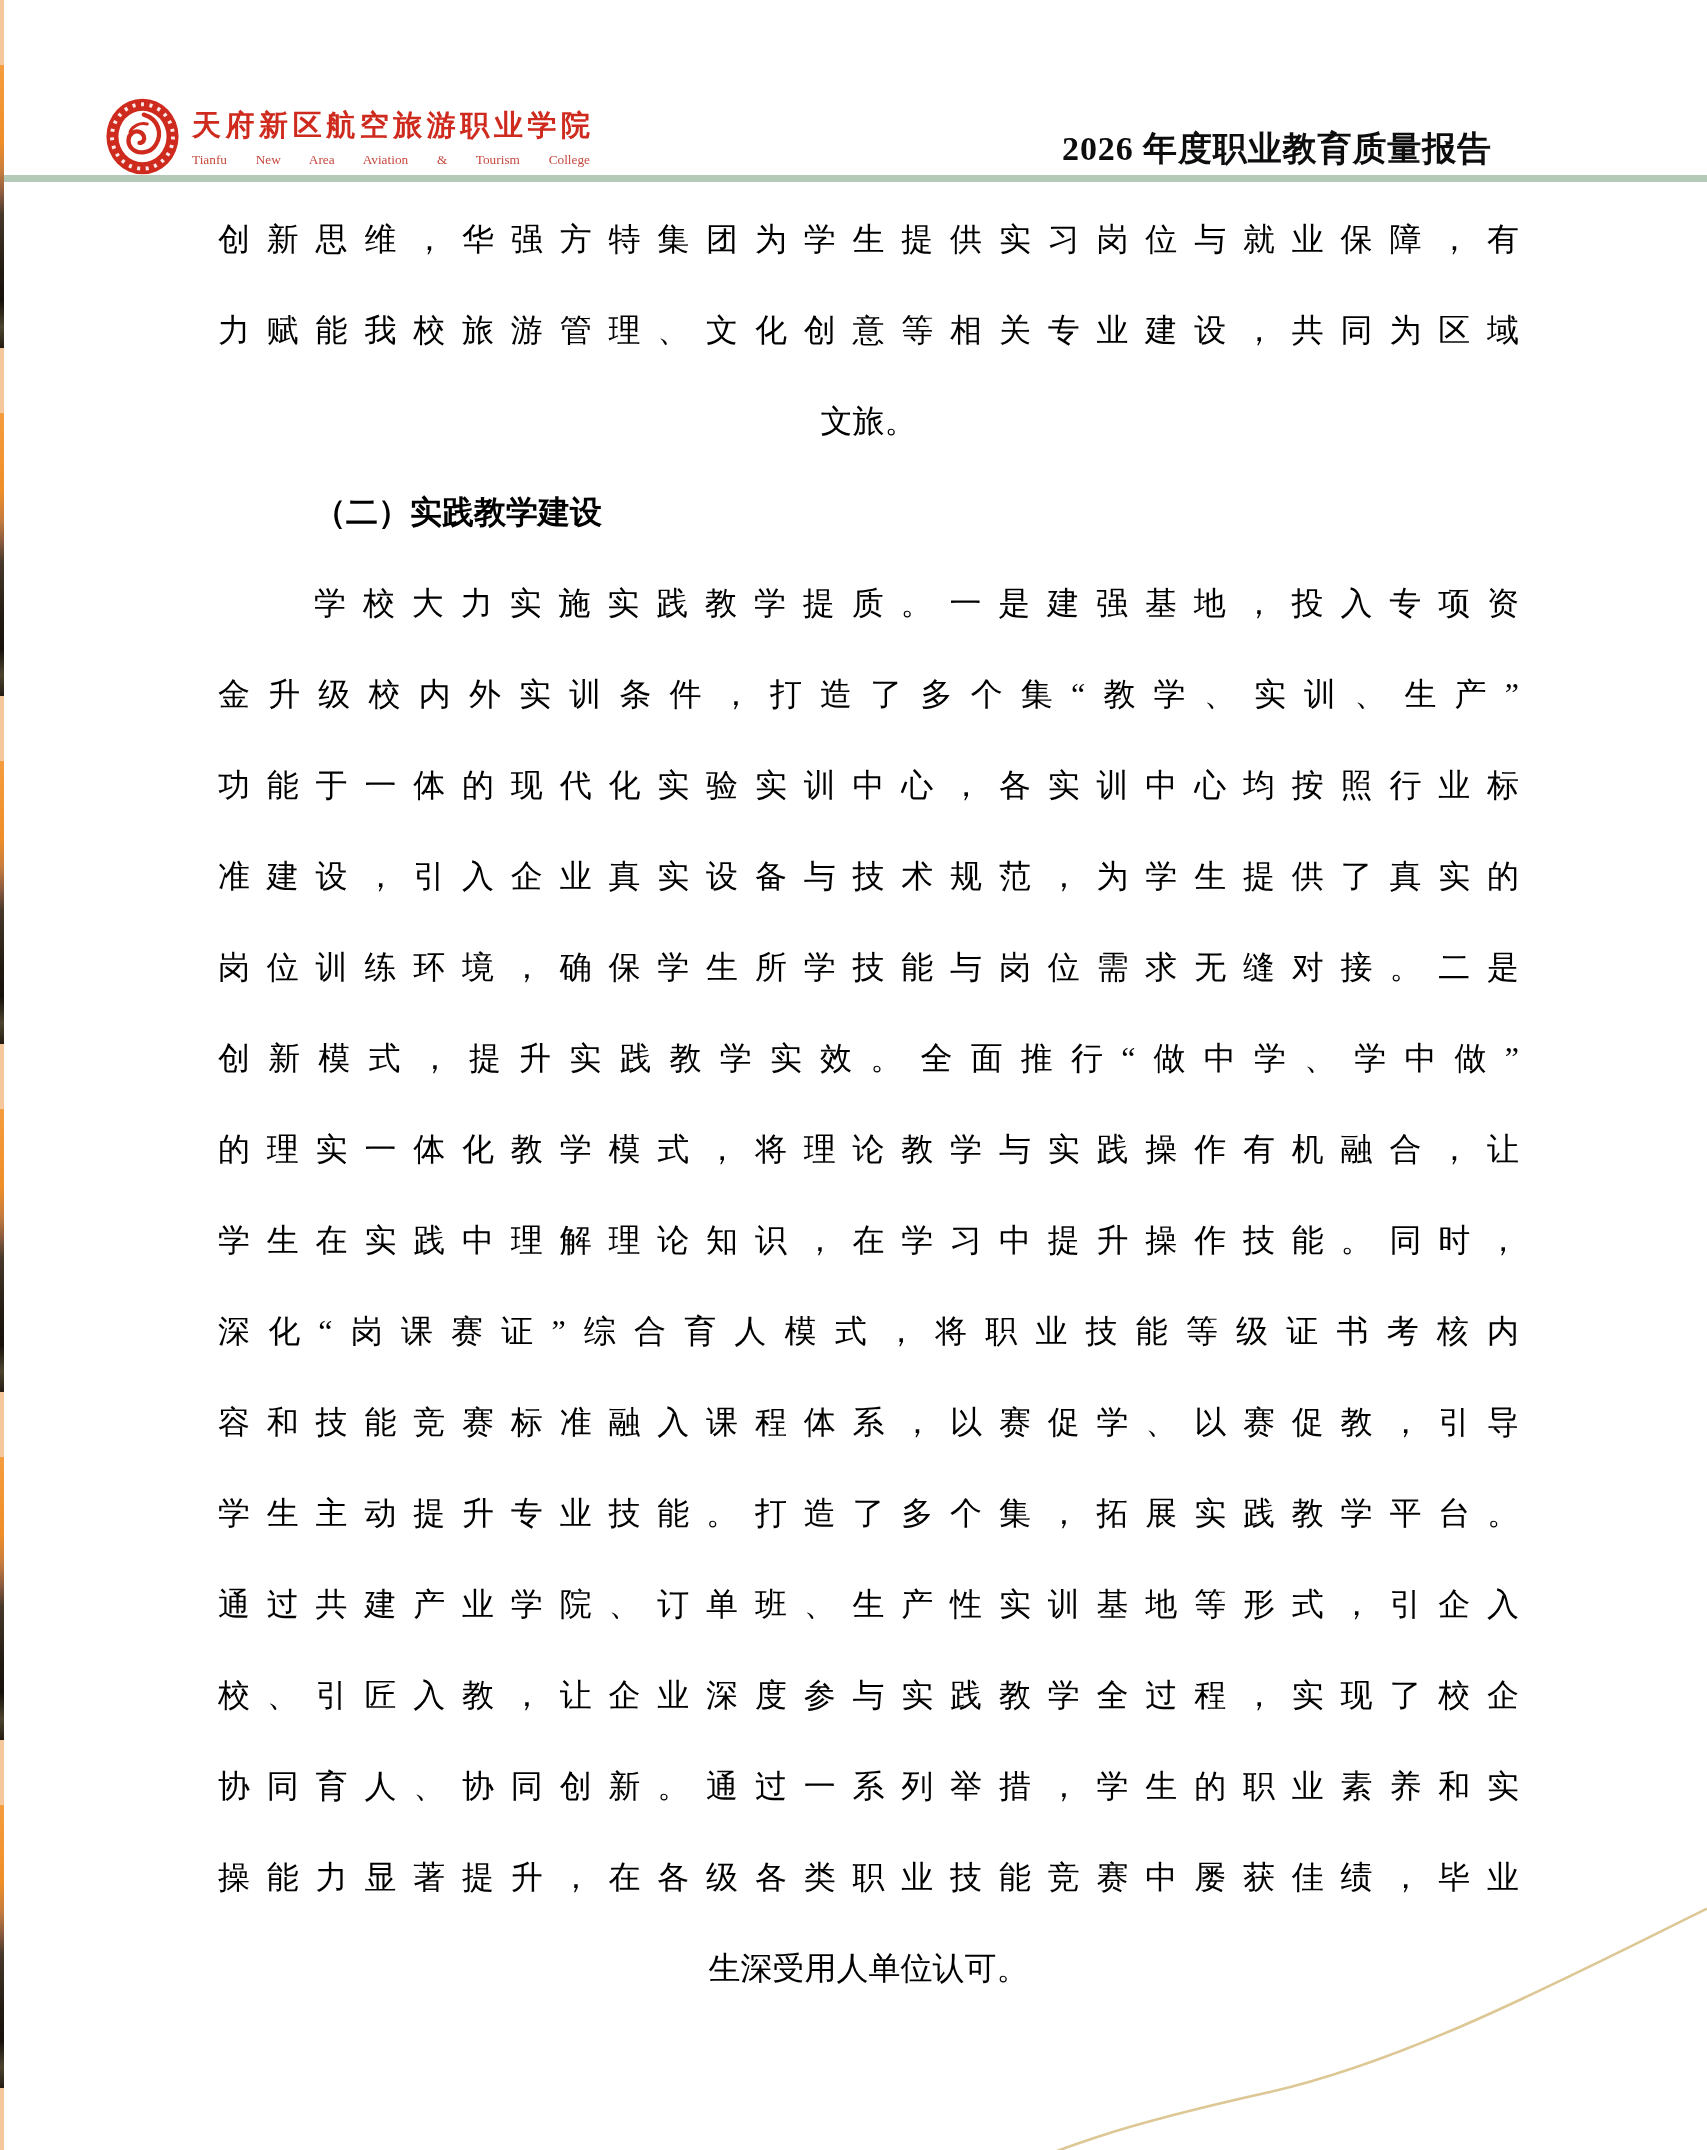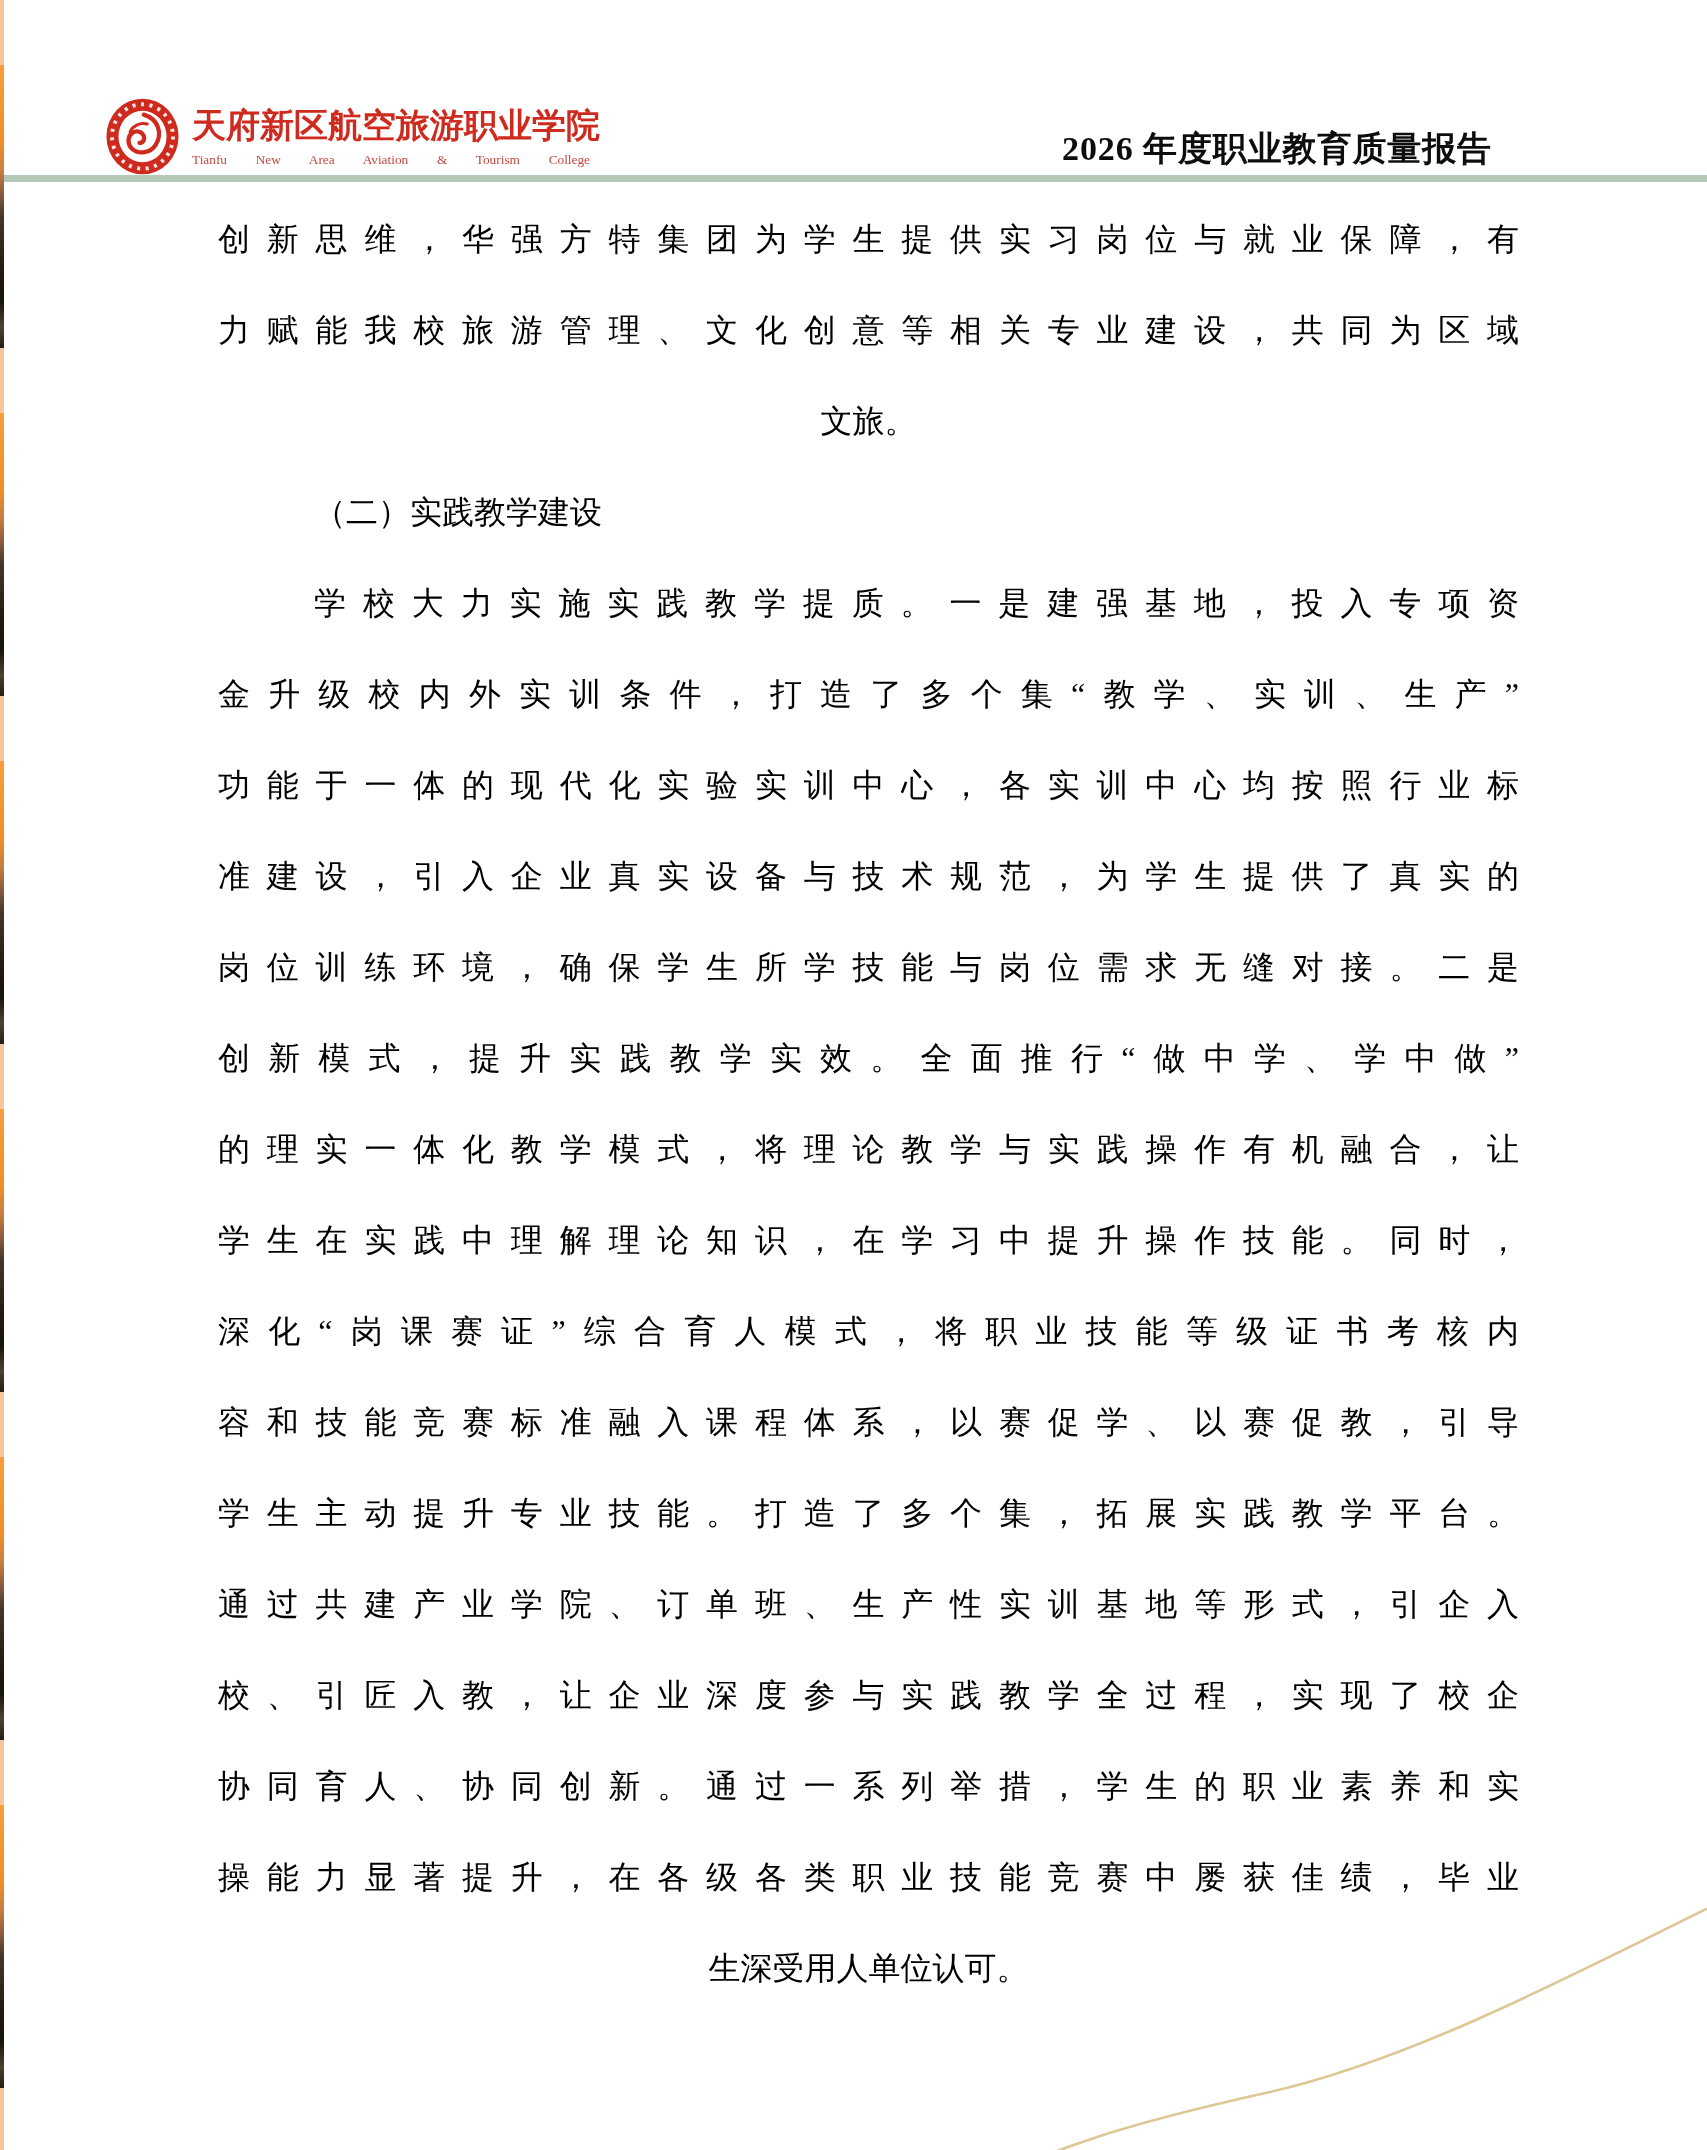--- a/index.html
+++ b/index.html
@@ -21,21 +21,21 @@
       #46382a 215px,#241c13 267px,
       #17110c 301px,#4c442f 327px,
       #241c13 348px);
   }
   
   .decor-svg{position:absolute;left:0;top:0;width:1707px;height:2414px;}
   
   .emblem{position:absolute;left:106px;top:98px;width:73px;height:77px;}
   .logo-text{position:absolute;left:192px;top:107px;width:398px;}
   .logo-cn{
-    font-size:34px;font-weight:700;color:#cf2a1e;
+    font-size:29px;font-weight:700;color:#cf2a1e;
     font-family:"Liberation Serif",serif;
     text-align:justify;text-align-last:justify;
     width:398px;line-height:37px;white-space:nowrap;
   }
   .logo-en{
     margin-top:8px;font-size:13.3px;color:#c6493f;
     width:398px;text-align:justify;text-align-last:justify;
     line-height:15.5px;white-space:nowrap;
   }
   .report-title{
@@ -51,21 +51,21 @@
   
   .body-text{
     position:absolute;left:218px;top:194px;width:1301px;
     font-size:32px;line-height:91px;
     font-family:"Liberation Serif",serif;
   }
   .l{height:91px;white-space:nowrap;}
   .j{text-align:justify;text-align-last:justify;white-space:normal;}
   .ind{text-indent:96px;}
   .h{
-    font-family:"Liberation Sans",sans-serif;font-weight:400;
+    font-family:"Liberation Sans",sans-serif;font-weight:700;
     text-indent:96px;letter-spacing:0;
   }
   .s{text-align:center;}
 </style>
 </head>
 <body>
 
 <div class="page">
 
   <svg class="decor-svg" viewBox="0 0 3969 5613" xmlns="http://www.w3.org/2000/svg" aria-hidden="true">

